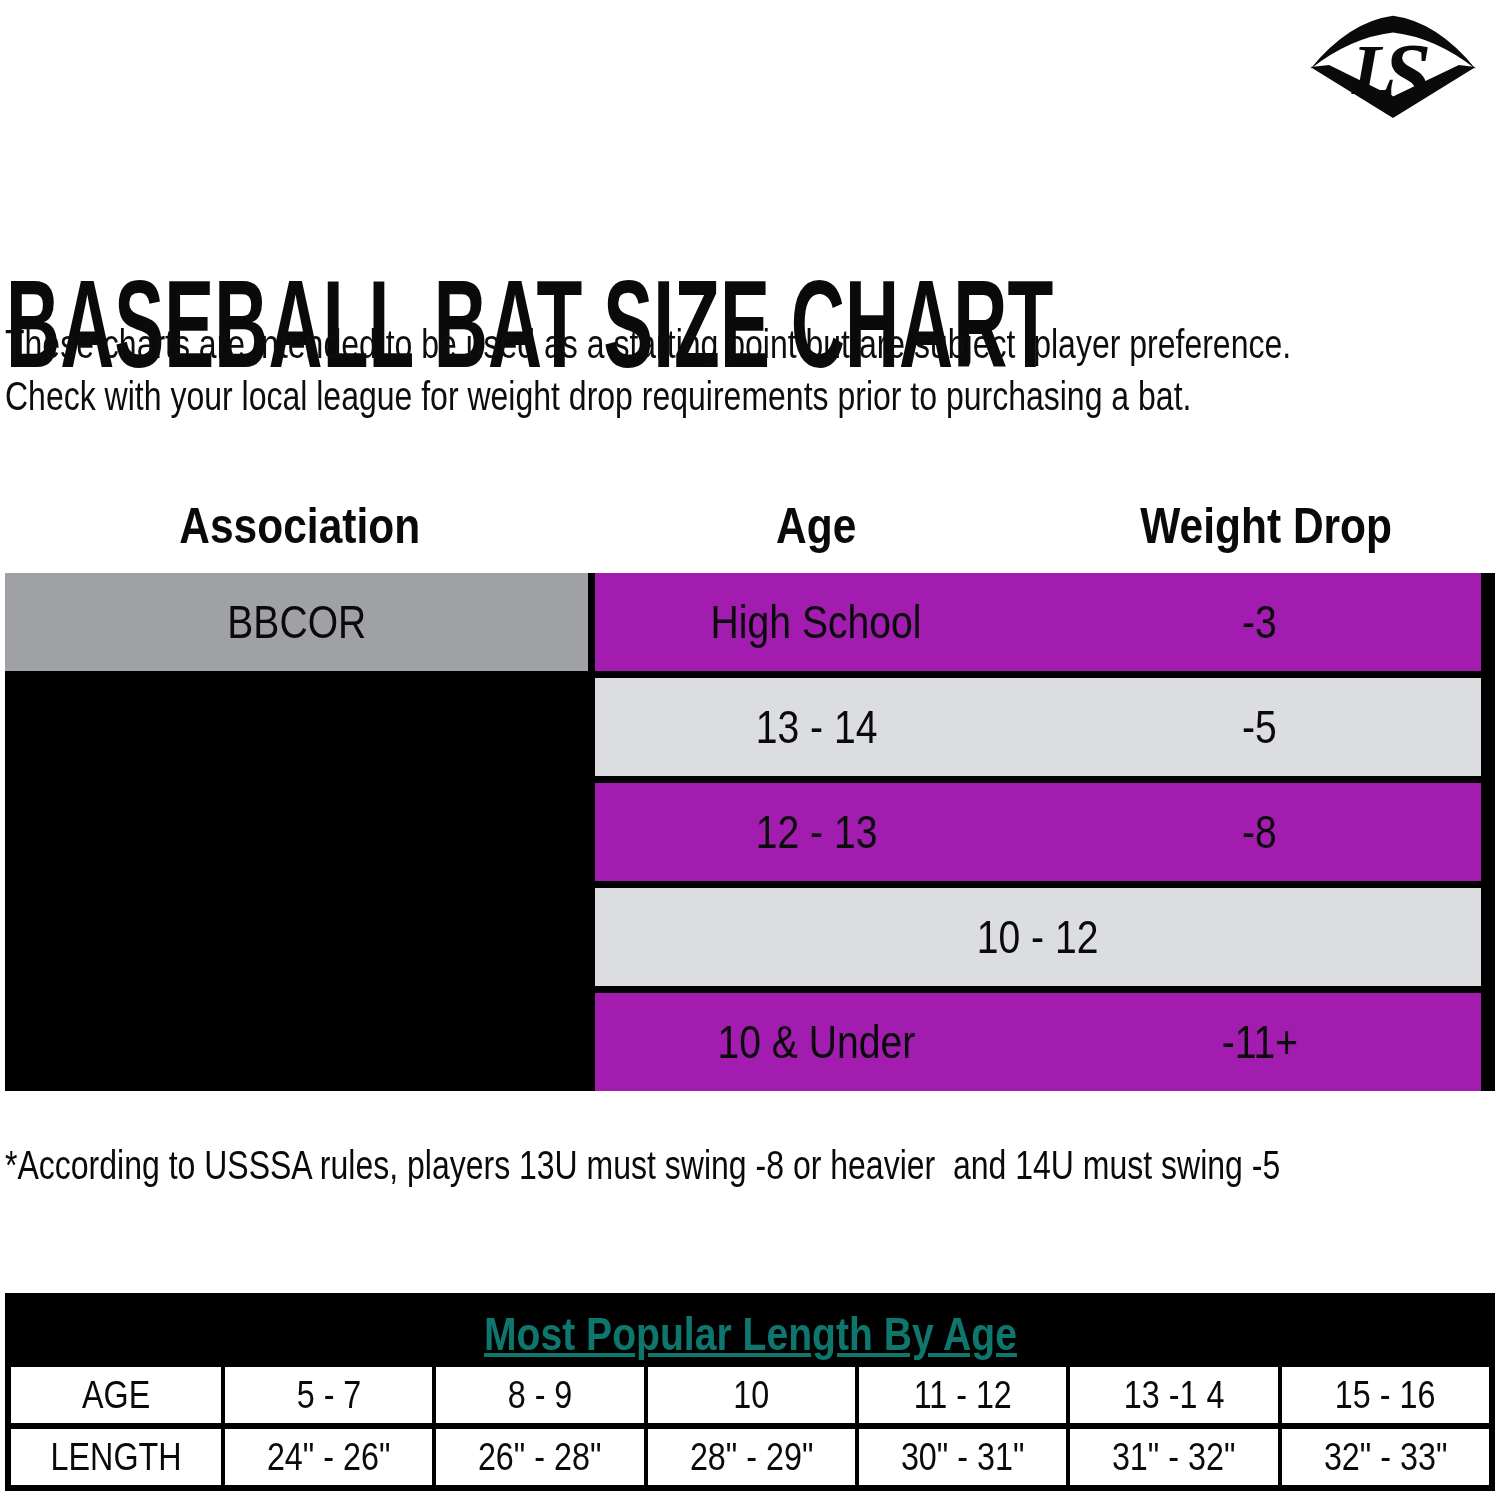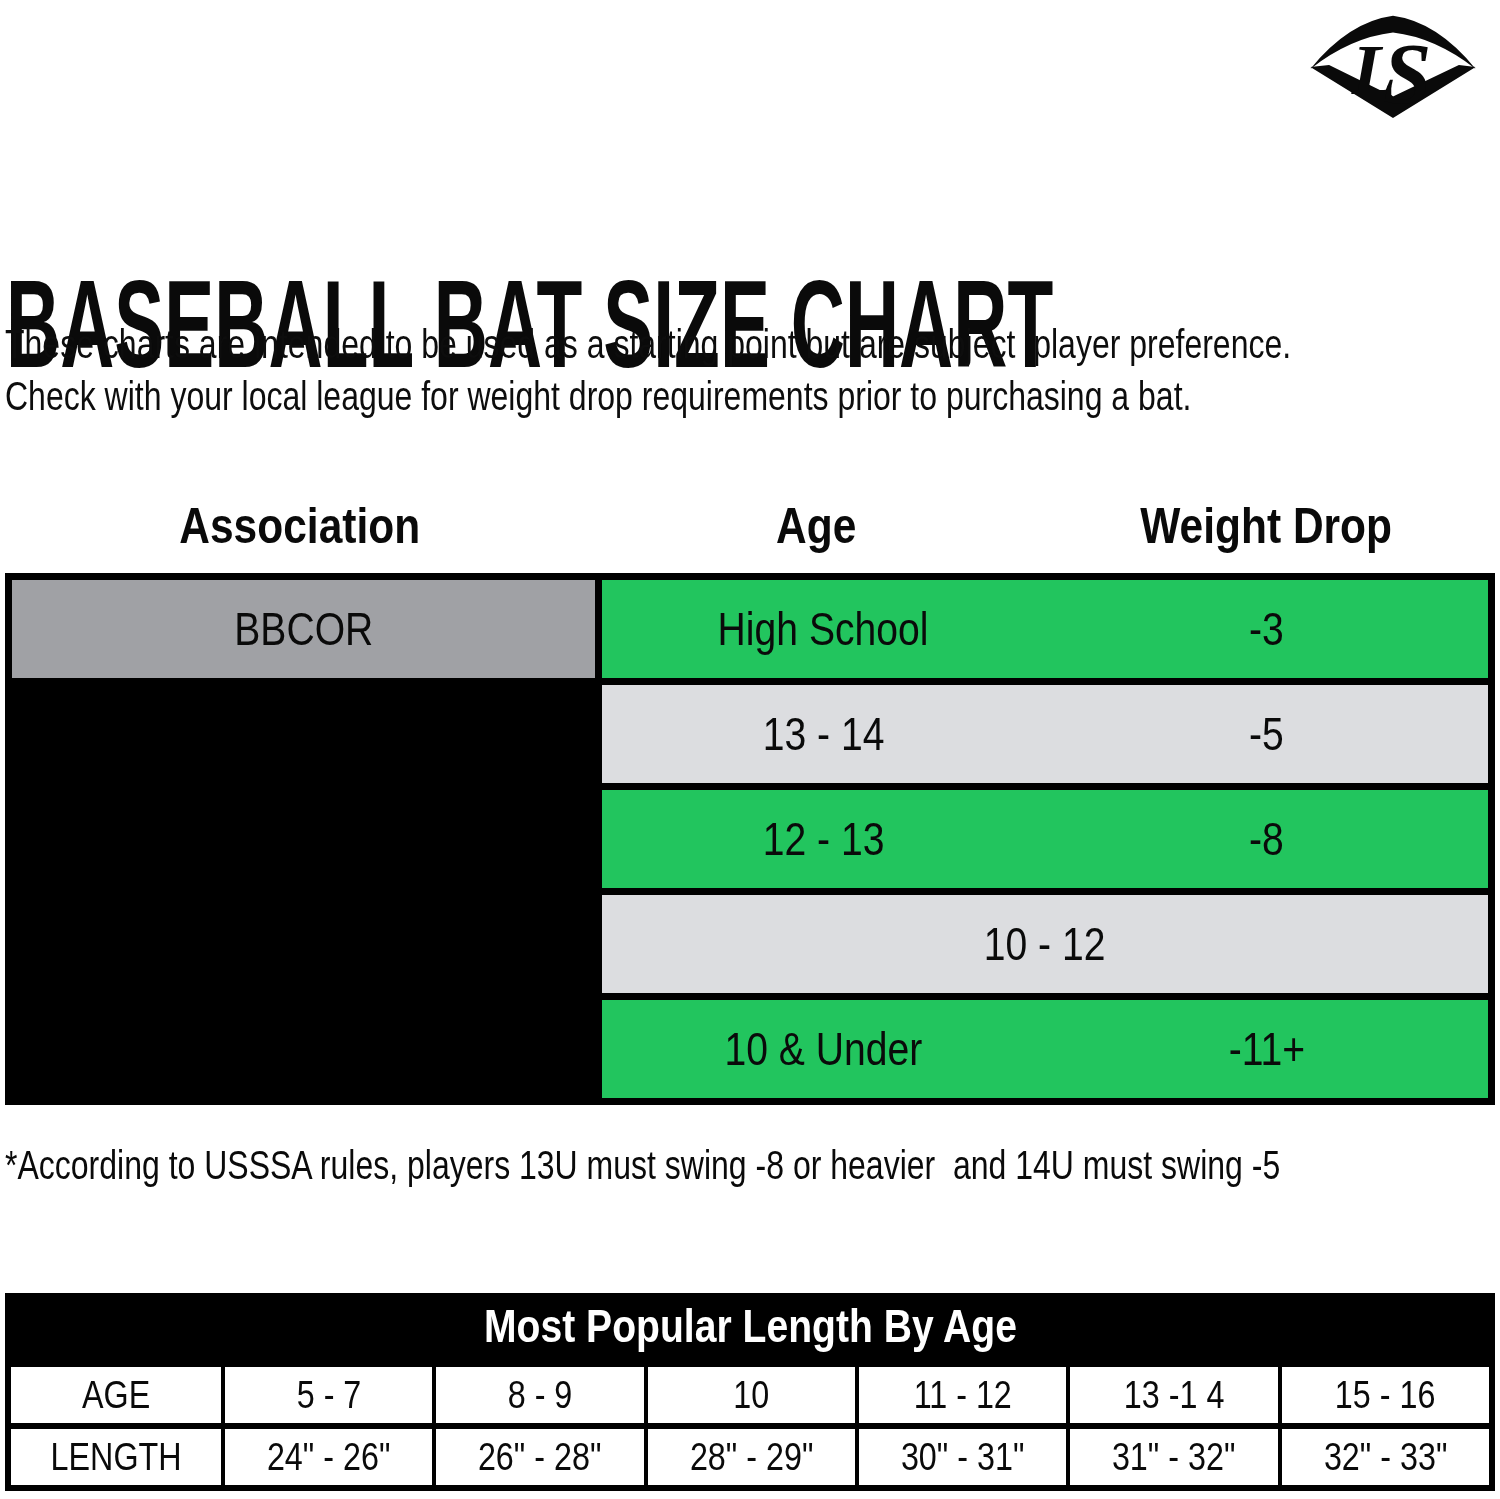--- a/index.html
+++ b/index.html
@@ -29,43 +29,43 @@
   .size-header {
     position:absolute; left:5px; top:490px; width:1490px; height:72px;
     display:grid; grid-template-columns:590px 443px 457px; align-items:center;
   }
   .size-header .hlabel { text-align:center; font-size:50px; font-weight:700; }
 
   
   .size-table {
     position:absolute; left:5px; top:573px; width:1490px; box-sizing:border-box;
     display:grid; grid-template-columns:583px 886px; grid-template-rows:repeat(5,98px);
-    gap:7px; padding:7px; background:#000000;
+    gap:7px; background:#000000;
   }
   .cell { display:flex; align-items:center; justify-content:center; font-size:46px; }
   .assoc-bbcor { background:#a0a1a5; grid-column:1; grid-row:1; }
   .assoc-usa   { background:#dcdde0; grid-column:1; grid-row:2 / span 4; }
   .split { display:flex; }
   .split .half { flex:1; display:flex; align-items:center; justify-content:center; font-size:46px; }
-  .row-white { background:#22c55e; }
+  .row-white { background:#a21caf; }
   .row-gray  { background:#dcdde0; }
 
   
   .footnote { position:absolute; left:5px; top:1140px; font-size:40px; line-height:50px; }
 
   
   .len-table {
     position:absolute; left:5px; top:1293px; width:1490px; box-sizing:border-box;
     display:grid; grid-template-columns:210px repeat(6,1fr); grid-template-rows:62px 56px 56px;
     gap:6px 4px; padding:6px; background:#000000;
   }
   .len-title {
-    grid-column:1 / span 7; background:#000000; color:#ffffff;
-    display:flex; align-items:flex-start; justify-content:center;
-    font-size:46px; font-weight:700;
+    grid-column:1 / span 7; background:#000000; color:#0f766e;
+    display:flex; align-items:flex-end; justify-content:center;
+    font-size:46px; font-weight:700;text-decoration:underline;
   }
   .len-cell { background:#ffffff; display:flex; align-items:center; justify-content:center; font-size:38px; }
 </style>
 </head>
 <body>
 
 <div id="page">
 
   <div class="logo">
     <svg viewBox="0 0 180 120" width="186" height="118">

